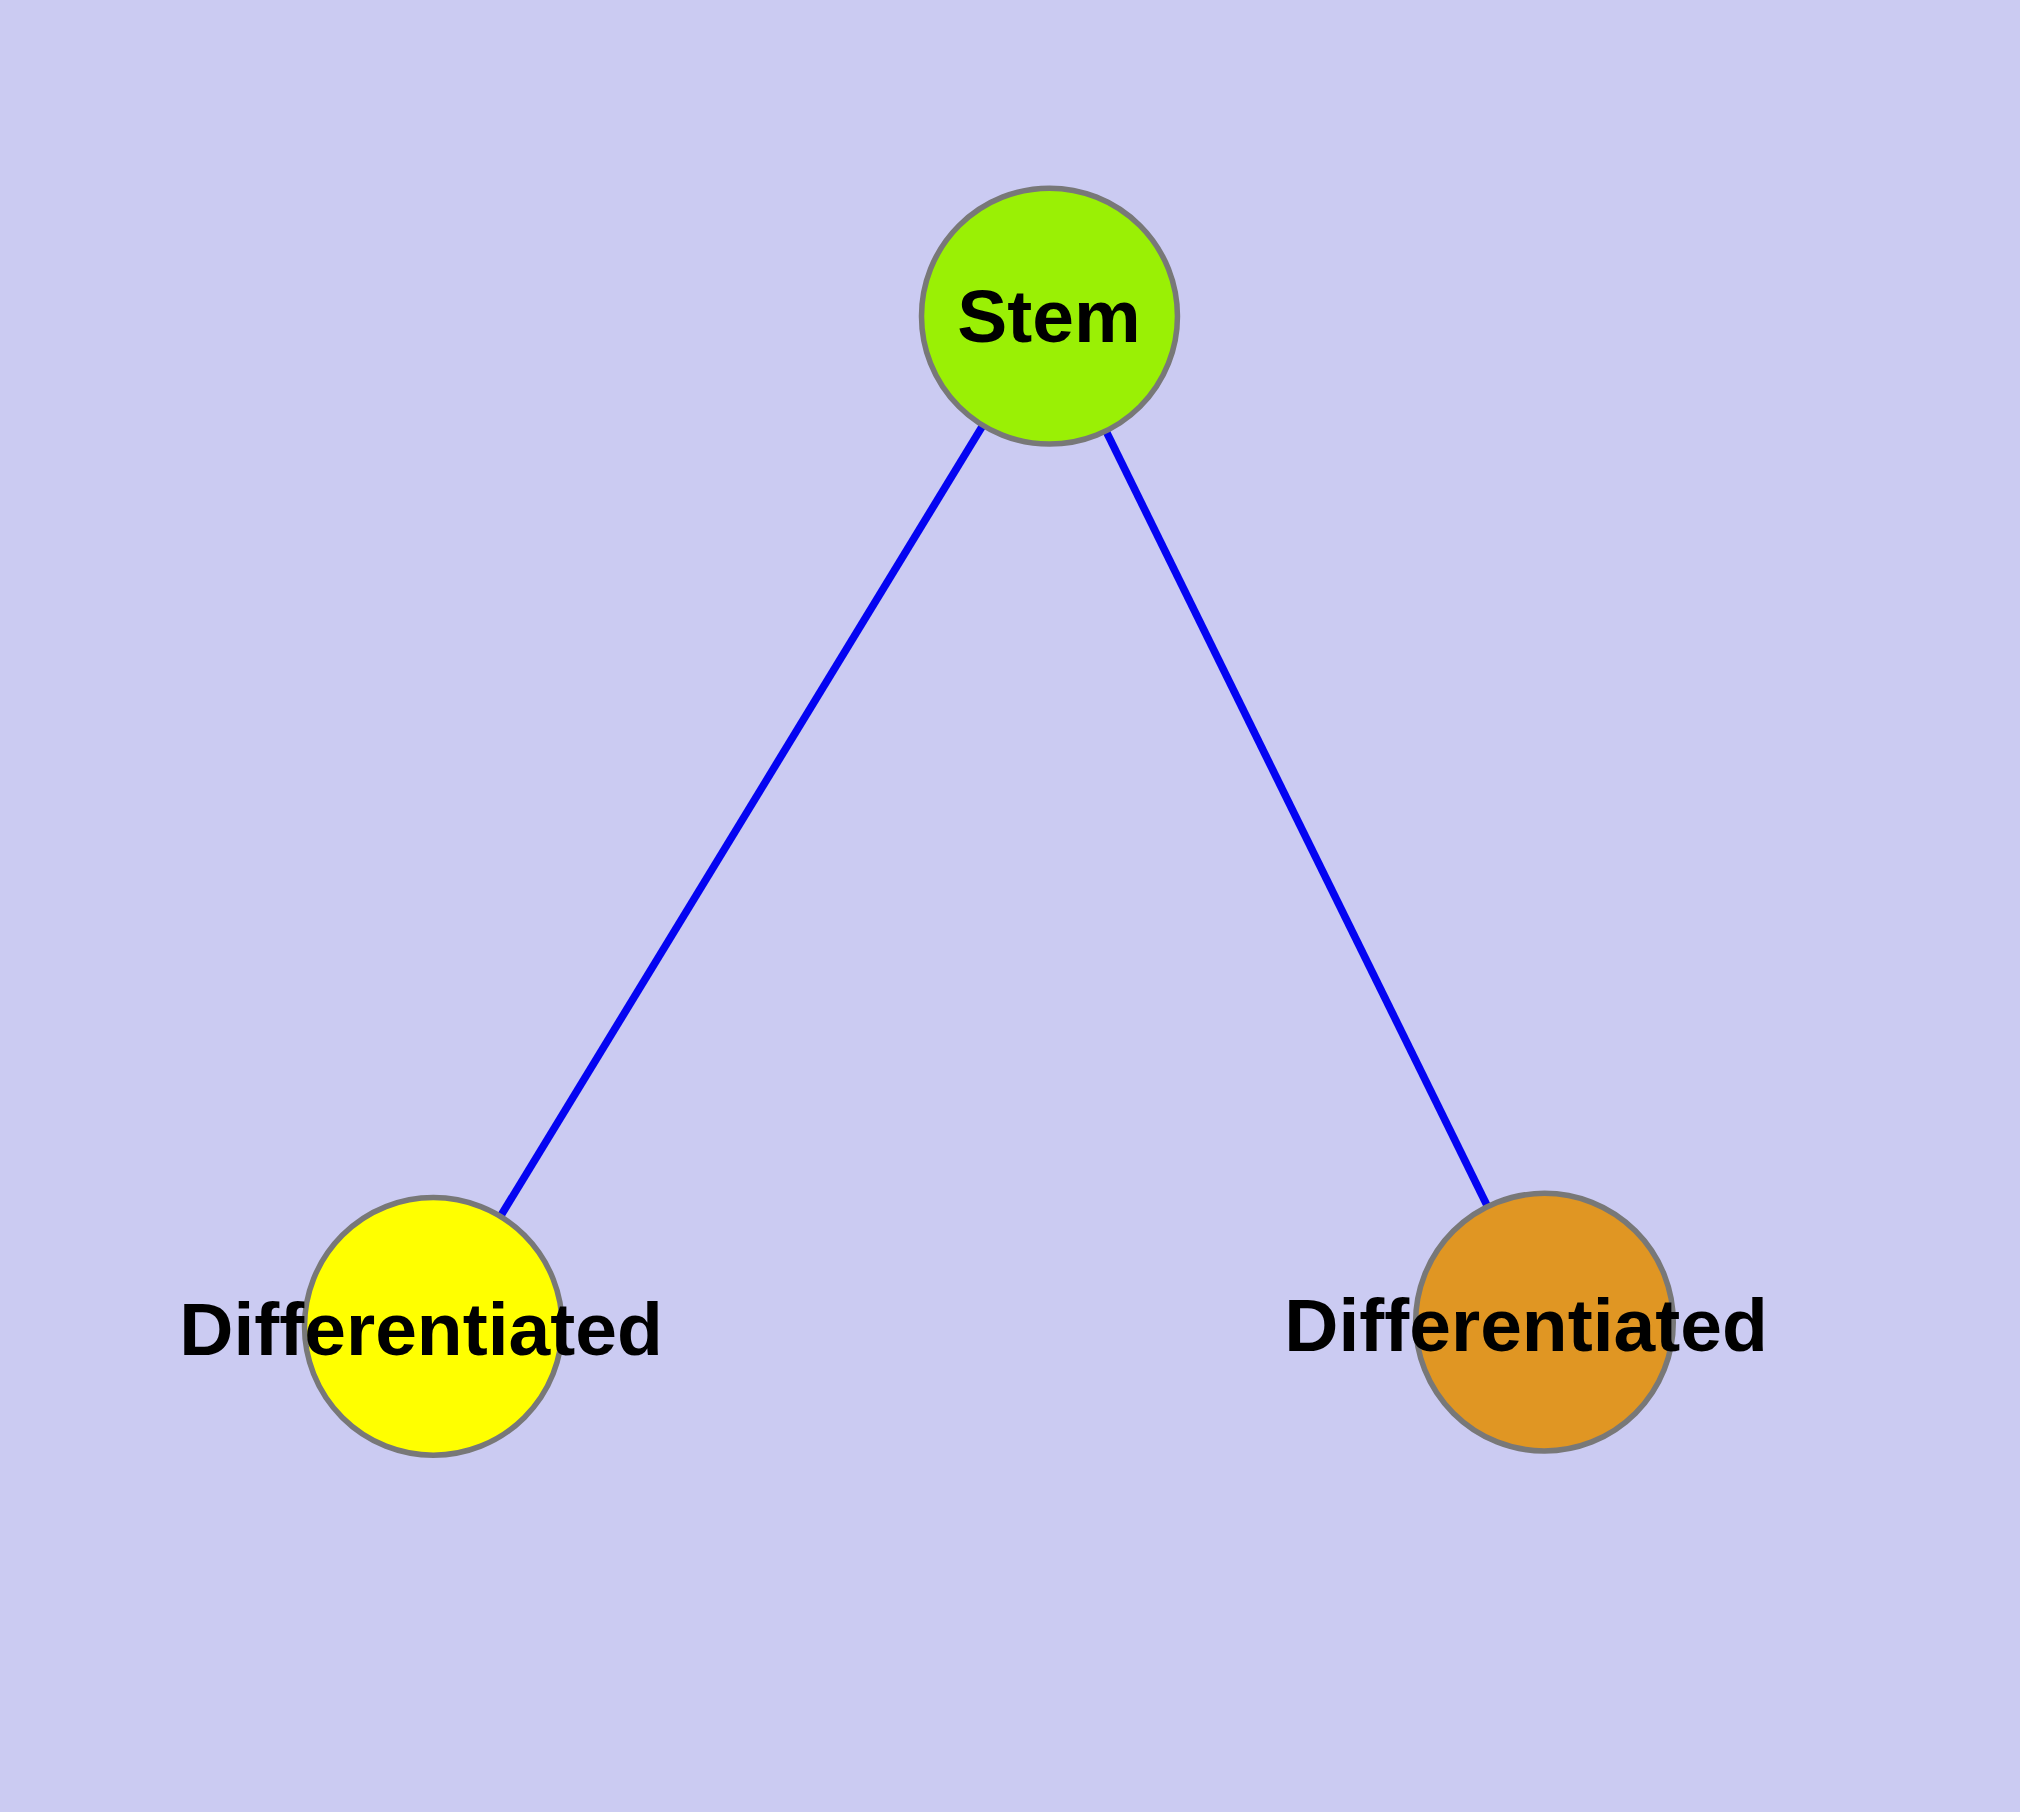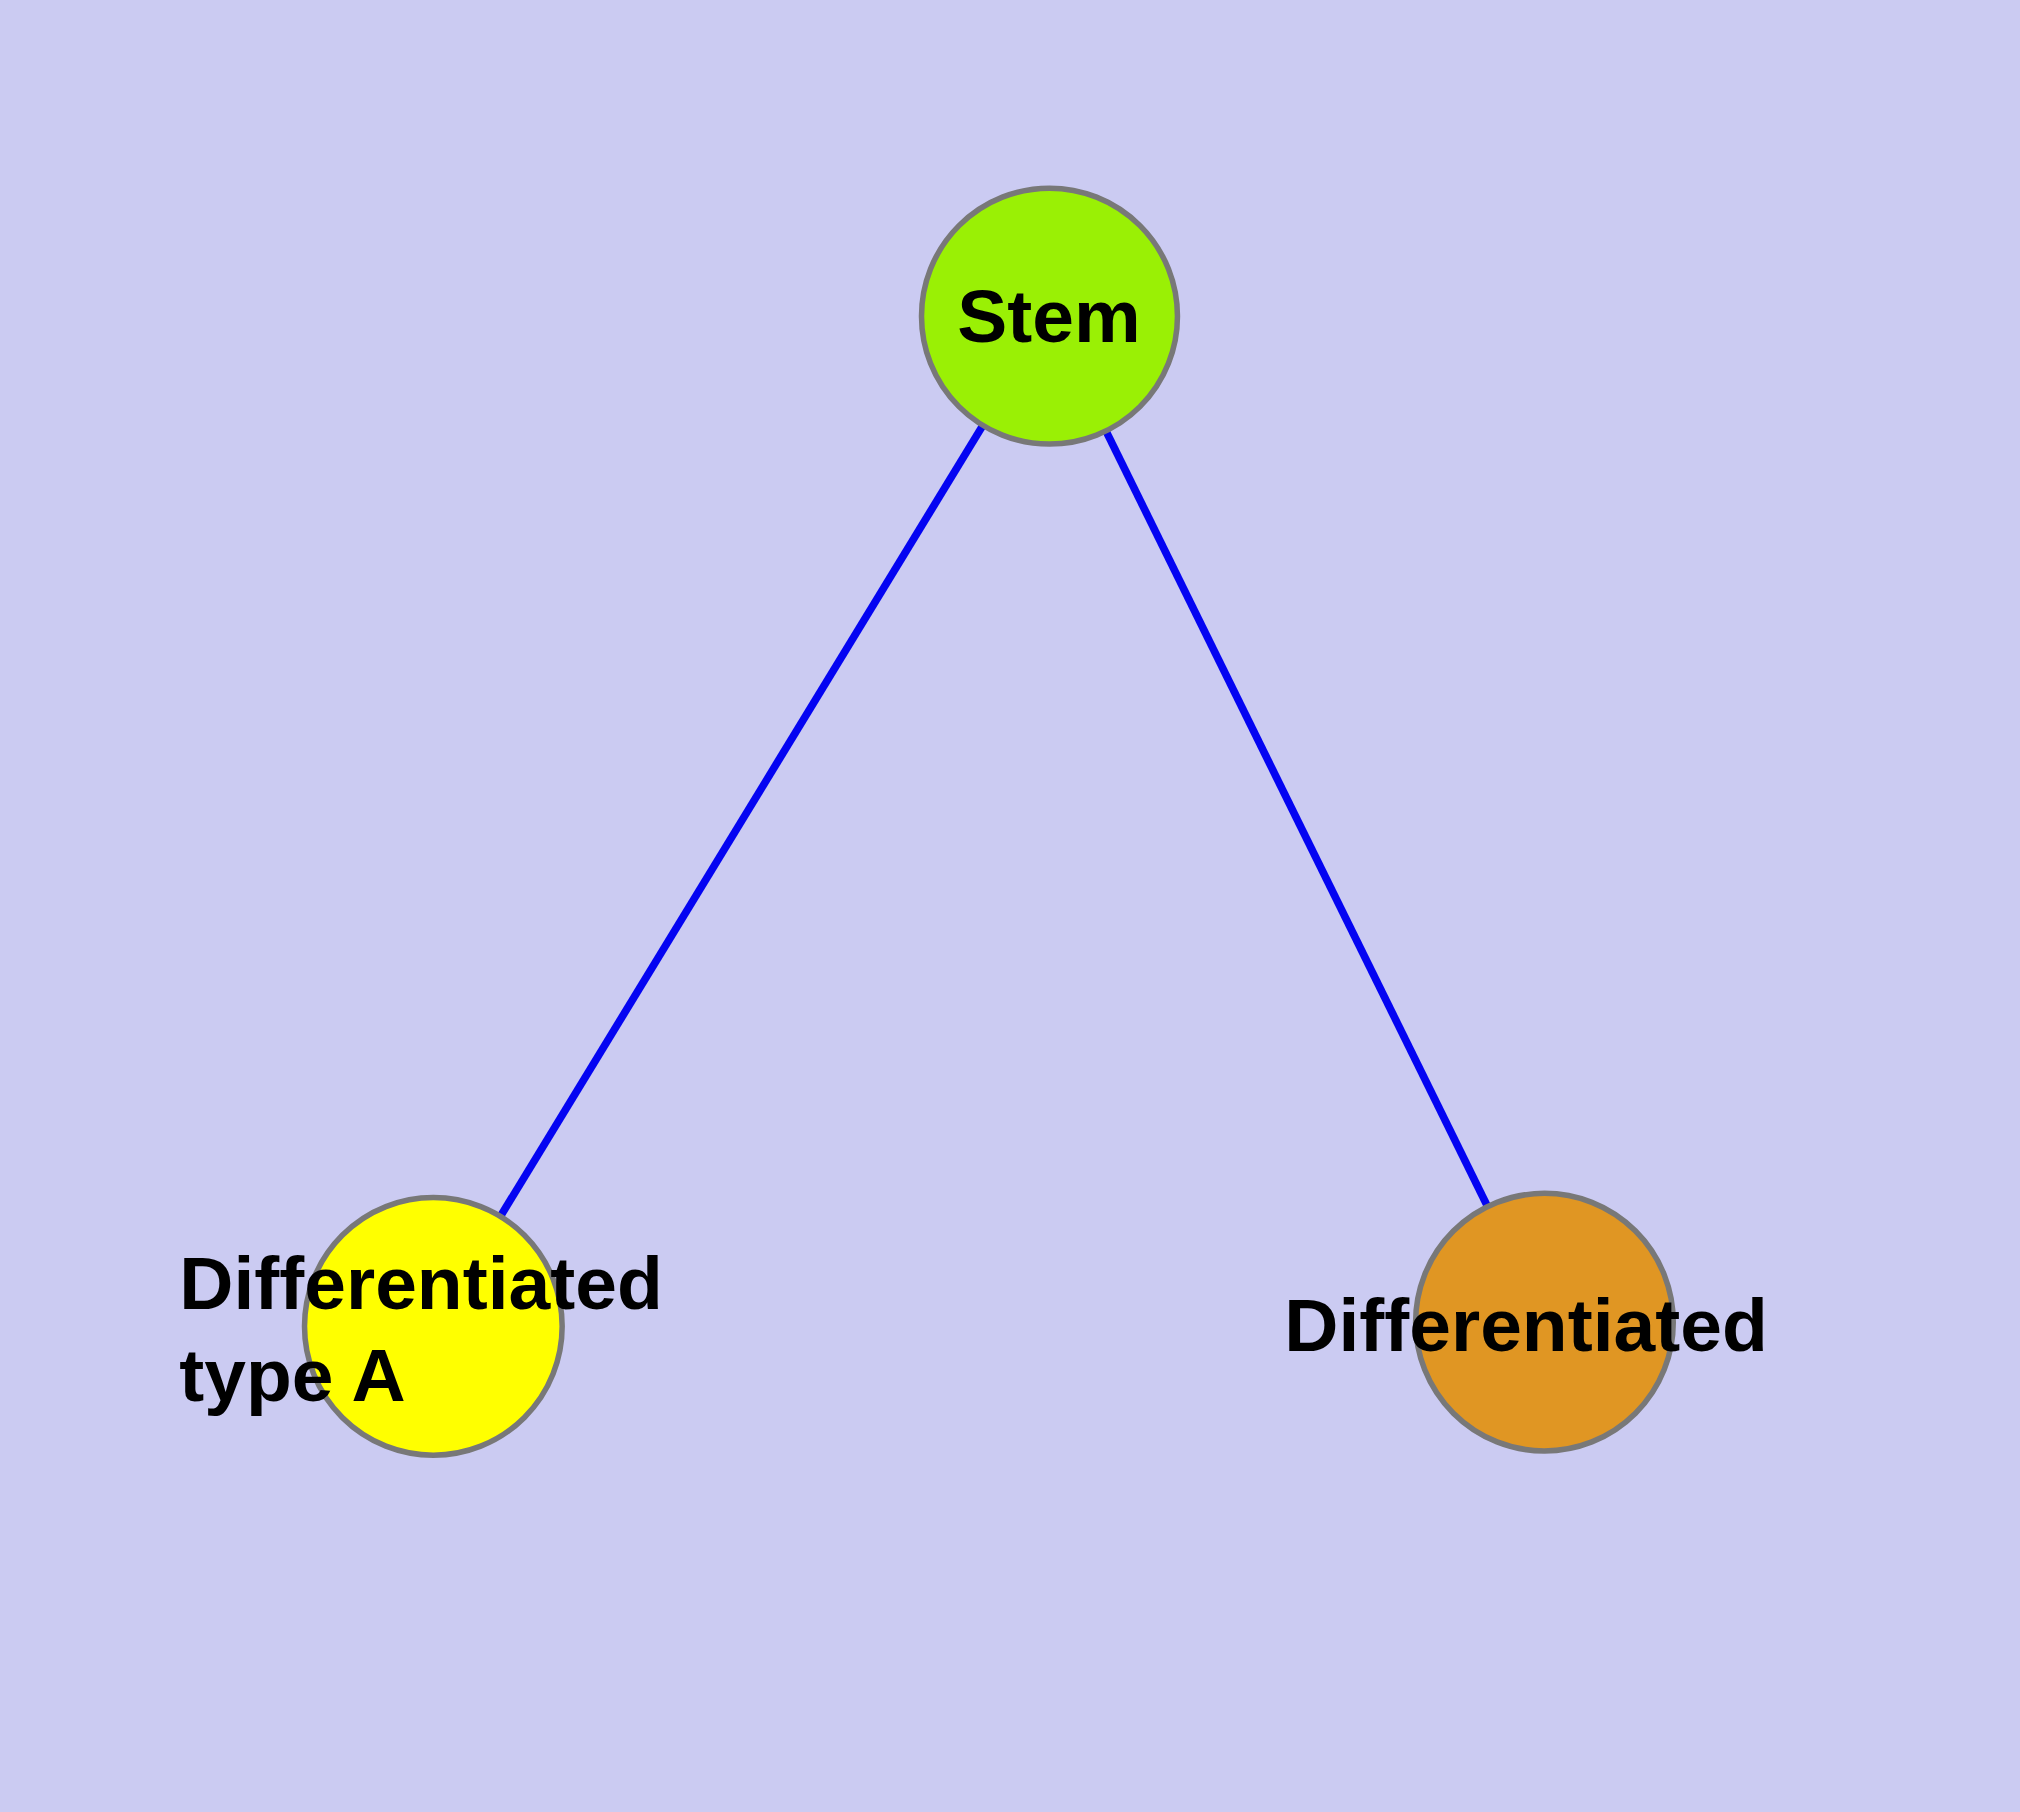--- a/index.html
+++ b/index.html
@@ -28,21 +28,21 @@
     stroke-width: 9px;
     stroke-linecap: butt;
   }
   .node-circle {
     stroke: #787878;
     stroke-width: 6.5px;
   }
   .node-label {
     position: absolute;
     transform: translate(-50%, -50%);
-    text-align: left;
+    text-align: right;
     color: #000000;
     font-weight: 700;
     font-size: 75px;
     line-height: 92px;
     white-space: nowrap;
   }
   .node-label span {
     display: block;
   }
 </style>
@@ -61,20 +61,19 @@
     <circle class="node-circle" cx="1822" cy="1560" r="152" fill="#e09623"></circle>
   </svg>
 
   <div class="node-label" style="left:1049px; top:316px;">
       <span>Stem</span>
       <span></span>
     </div>
 
   <div class="node-label" style="left:421px; top:1329px;">
       <span>Differentiated</span>
-      <span>type A</span>
     </div>
 
   <div class="node-label" style="left:1526px; top:1325px;">
       <span>Differentiated</span>
     </div>
 </div>
 
 
 </body></html>

